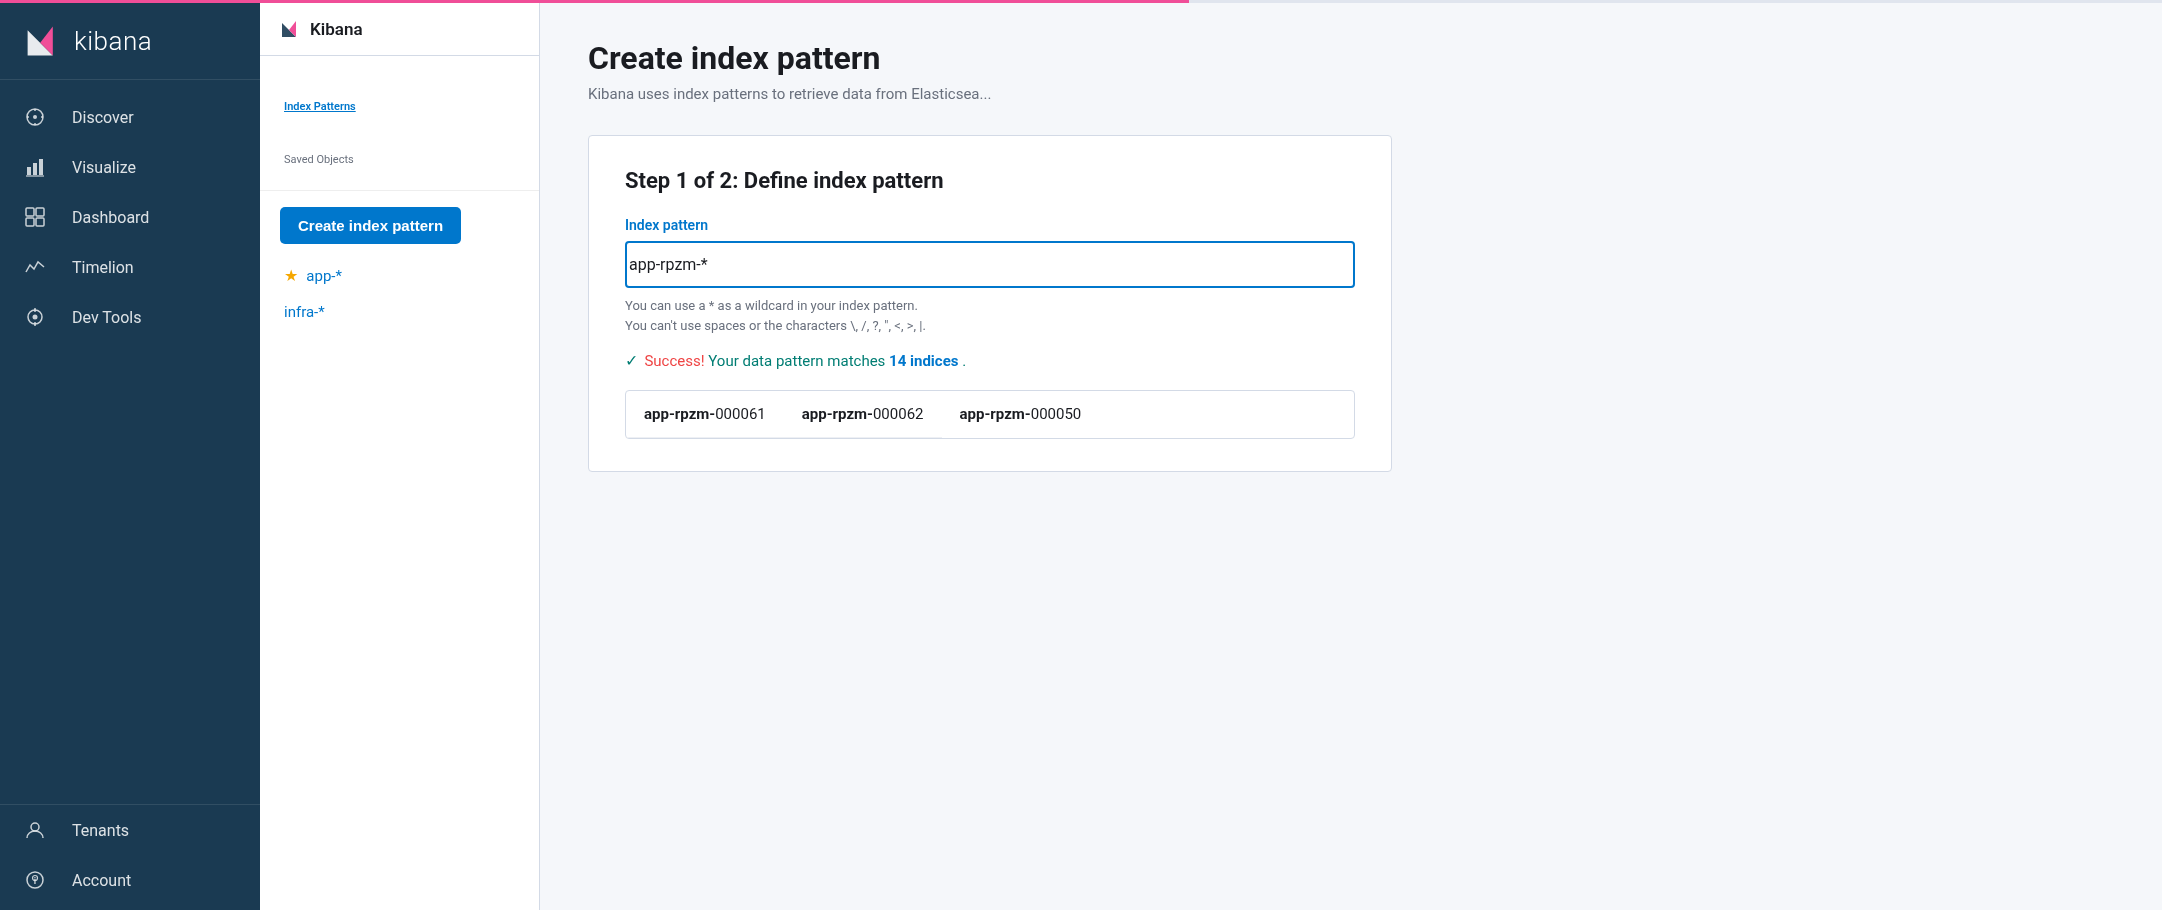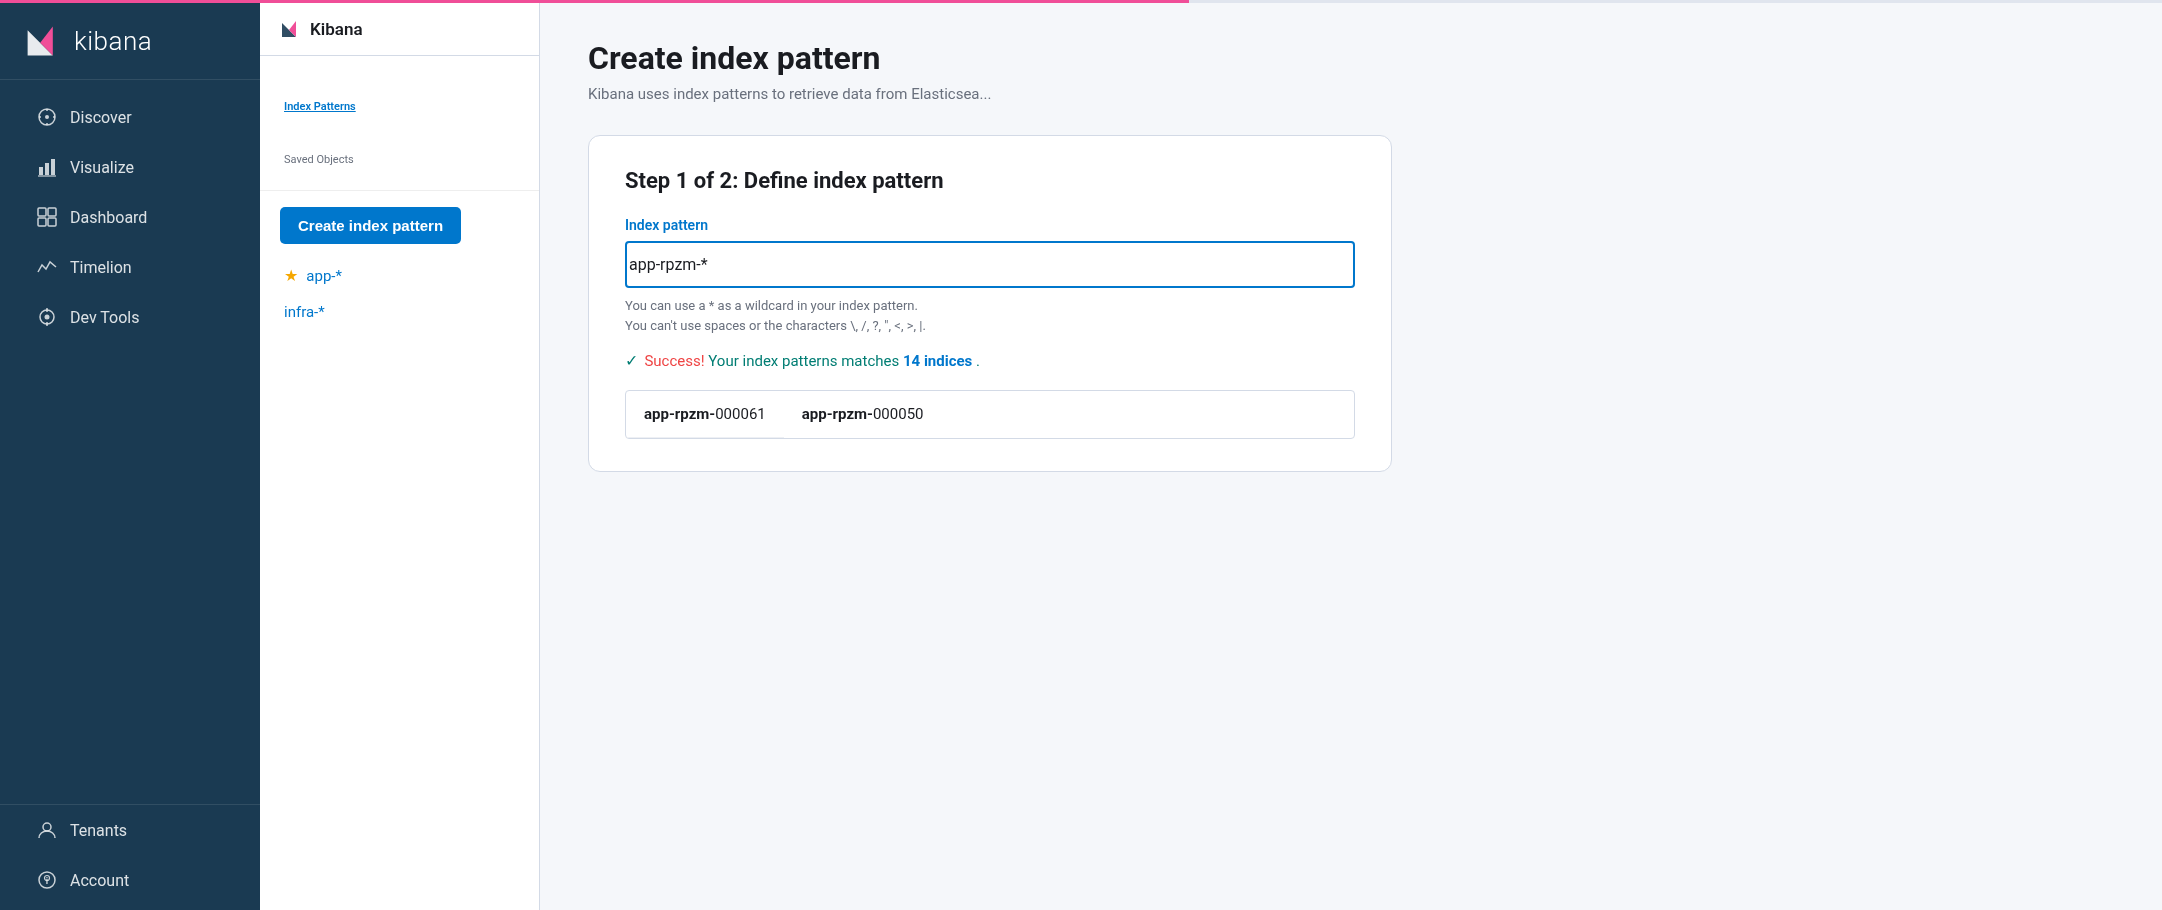--- a/index.html
+++ b/index.html
@@ -34,26 +34,25 @@
       letter-spacing: 0.5px;
     }
     .sidebar-nav {
       flex: 1;
       padding: 12px 0;
     }
     .sidebar-item {
       display: flex;
       align-items: center;
       padding: 14px 24px;
-      gap: 12px;
+      gap: 26px;
       cursor: pointer;
       color: rgba(255,255,255,0.85);
       font-size: 16px;
       transition: background 0.15s;
-      margin-left: 12px;
     }
     .sidebar-item.active {
       background: #2a5072;
       color: white;
     }
     .sidebar-item-icon {
       width: 22px;
       height: 22px;
       display: flex;
       align-items: center;
@@ -169,21 +168,21 @@
     .page-subtitle {
       font-size: 15px;
       color: #69707d;
       margin-bottom: 32px;
     }
 
     
     .card {
       background: white;
       border: 1px solid #d3dae6;
-      border-radius: 12px;
+      border-radius: 4px;
       padding: 32px 36px;
       min-width: 560px;
     }
     .card-title {
       font-size: 22px;
       font-weight: 700;
       color: #1a1c21;
       margin-bottom: 24px;
     }
     .field-label {
@@ -388,29 +387,32 @@
 
       <div class="input-hint">
         <span>You can use a * as a wildcard in your index pattern.</span><br>
         <span>You can't use spaces or the characters \, /, ?, ", &lt;, &gt;, |.</span>
       </div>
 
       <div class="success-msg">
         <span class="check-icon">✓</span>
         <span>
           <span class="success-bold">Success!</span>
-          <span> Your index patterns matches </span>
+          <span> Your data pattern matches </span>
           <span class="success-link">14 indices</span>
           <span>.</span>
         </span>
       </div>
 
       <div class="indices-list">
         <div class="index-row">
           <span class="index-row-bold">app-rpzm-</span><span class="index-row-light">000061</span>
         </div>
         <div class="index-row">
+          <span class="index-row-bold">app-rpzm-</span><span class="index-row-light">000062</span>
+        </div>
+        <div class="index-row">
           <span class="index-row-bold">app-rpzm-</span><span class="index-row-light">000050</span>
         </div>
       </div>
     </div>
   </div>
 </div>
 
 </body></html>

